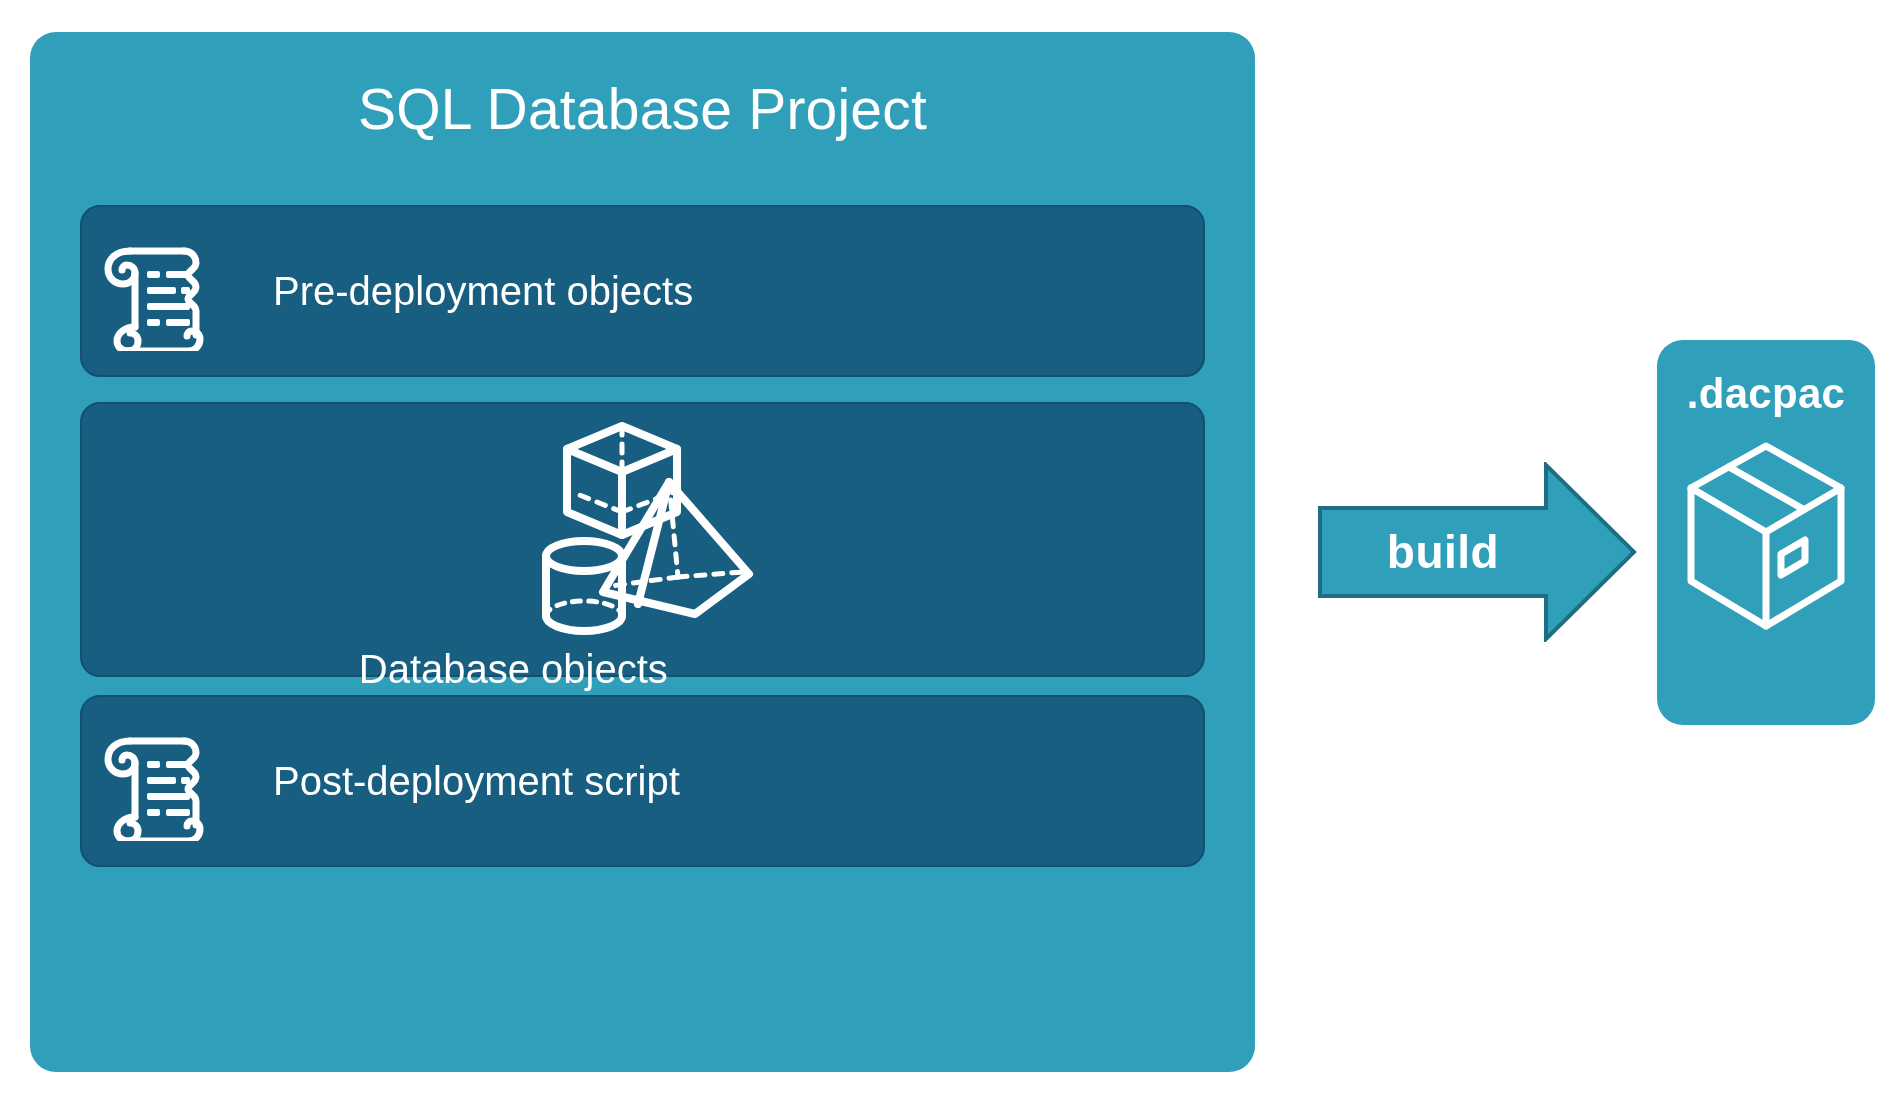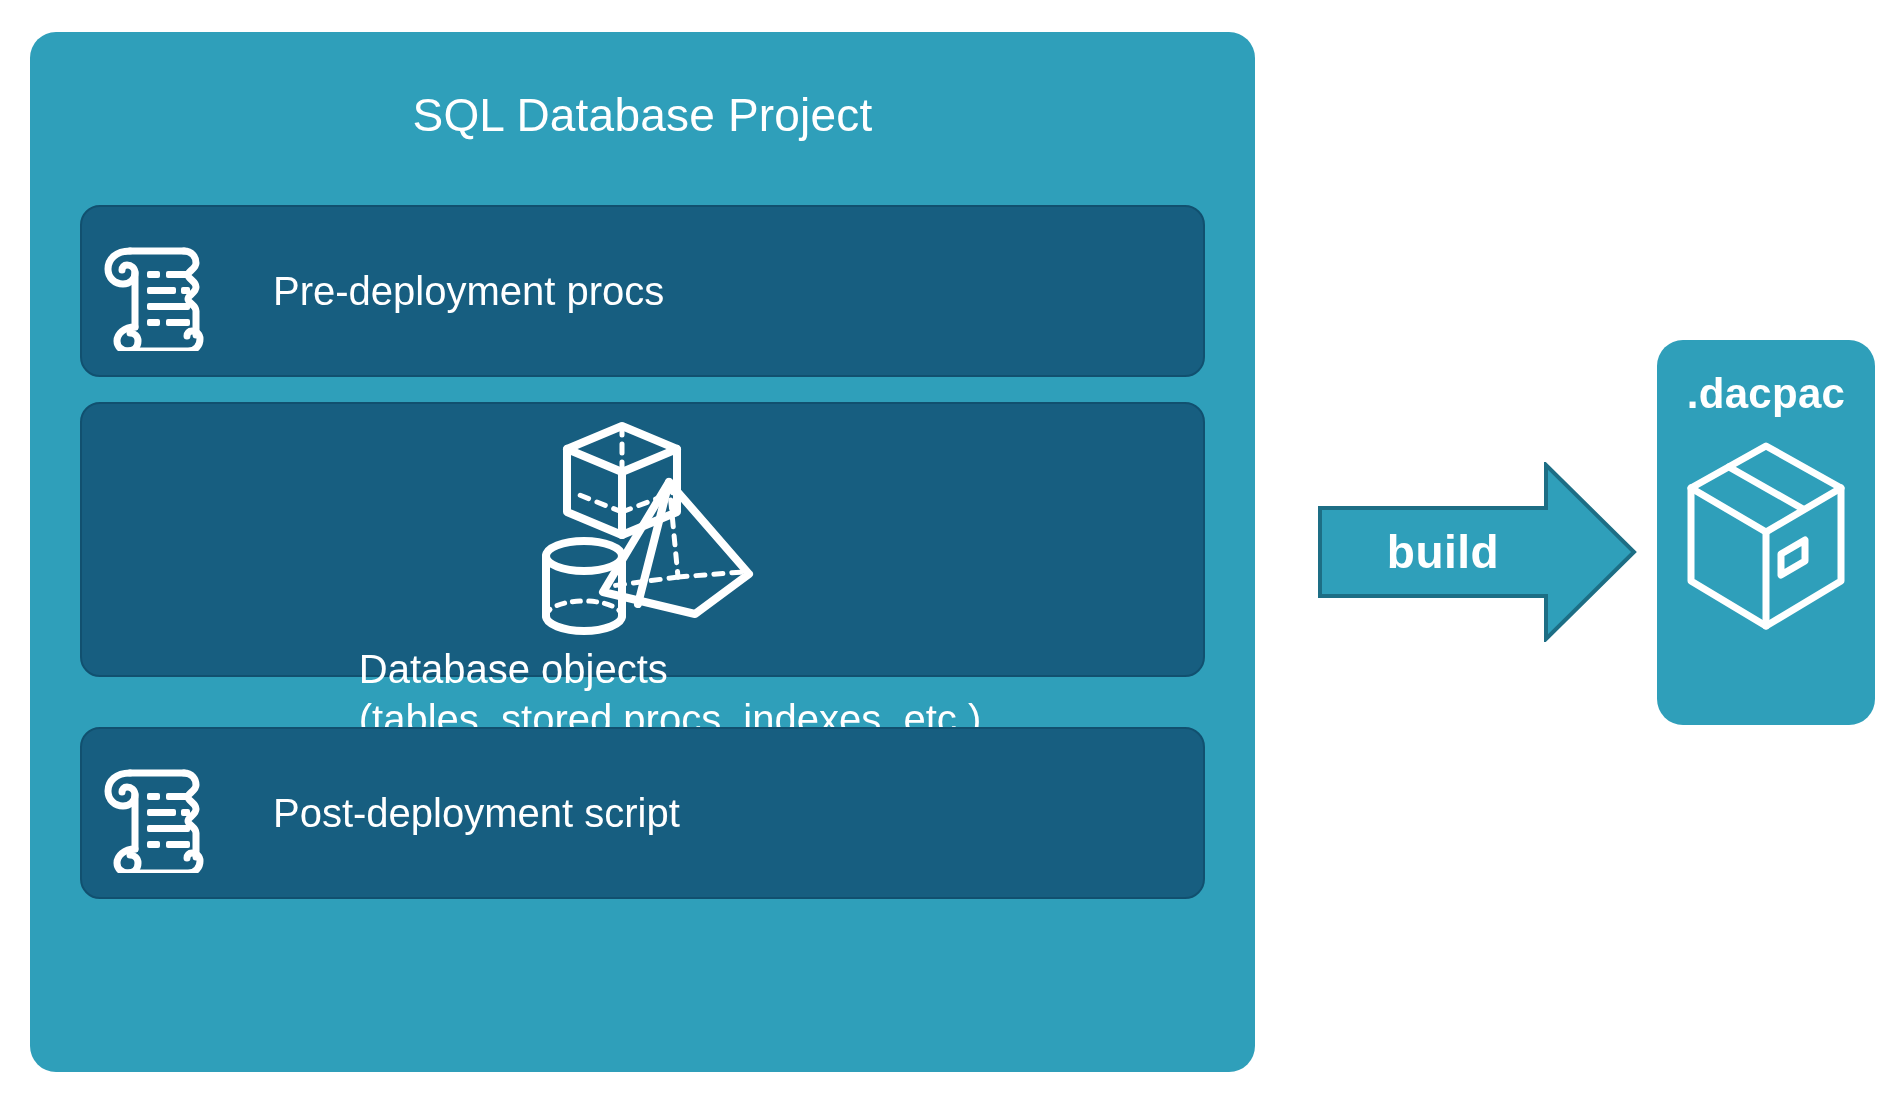--- a/index.html
+++ b/index.html
@@ -28,45 +28,45 @@
     top: 32px;
     width: 1225px;
     height: 1040px;
     background: #2f9fba;
     border-radius: 26px;
     box-sizing: border-box;
   }
   .project-title {
     position: absolute;
     left: 0;
-    top: 58px;
+    top: 46px;
     width: 1225px;
     text-align: center;
     color: #ffffff;
-    font-size: 46px;
+    font-size: 57px;
     font-weight: 400;
     letter-spacing: 0.2px;
     line-height: 1.1;
   }
 
   
   .panel {
     position: absolute;
     left: 50px;
     width: 1125px;
     background: #175e80;
     border: 2px solid #11506f;
     border-radius: 20px;
     box-sizing: border-box;
     display: flex;
     align-items: center;
   }
   .panel-pre  { top: 173px; height: 172px; }
   .panel-objs { top: 370px; height: 275px; flex-direction: column; }
-  .panel-post { top: 695px; height: 172px; }
+  .panel-post { top: 663px; height: 172px; }
 
   .panel-icon {
     flex: 0 0 auto;
     margin-left: 18px;
     display: flex;
     align-items: center;
     justify-content: center;
   }
   .panel-label {
     color: #ffffff;
@@ -159,21 +159,21 @@
             <rect x="47" y="40" width="13" height="7" rx="2"></rect>
             <rect x="66" y="40" width="22" height="7" rx="2"></rect>
             <rect x="47" y="56" width="29" height="7" rx="2"></rect>
             <rect x="81" y="56" width="9" height="7" rx="2"></rect>
             <rect x="47" y="72" width="43" height="7" rx="2"></rect>
             <rect x="47" y="88" width="13" height="7" rx="2"></rect>
             <rect x="66" y="88" width="24" height="7" rx="2"></rect>
           </g>
         </svg>
       </div>
-      <div class="panel-label">Pre-deployment procs</div>
+      <div class="panel-label">Pre-deployment objects</div>
     </div>
 
     <div class="panel panel-objs">
       <div class="panel-icon" style="width:230px;height:240px;position:relative;">
         <svg width="230" height="240" viewBox="0 0 230 240" aria-hidden="true">
 
           <g fill="none" stroke="#ffffff" stroke-width="8" stroke-linejoin="round" stroke-linecap="round">
             <path d="M30 45 L85 22 L140 45 L140 108 L85 131 L30 108 Z"></path>
             <path d="M30 45 L85 68 L140 45"></path>
             <path d="M85 68 L85 131"></path>

